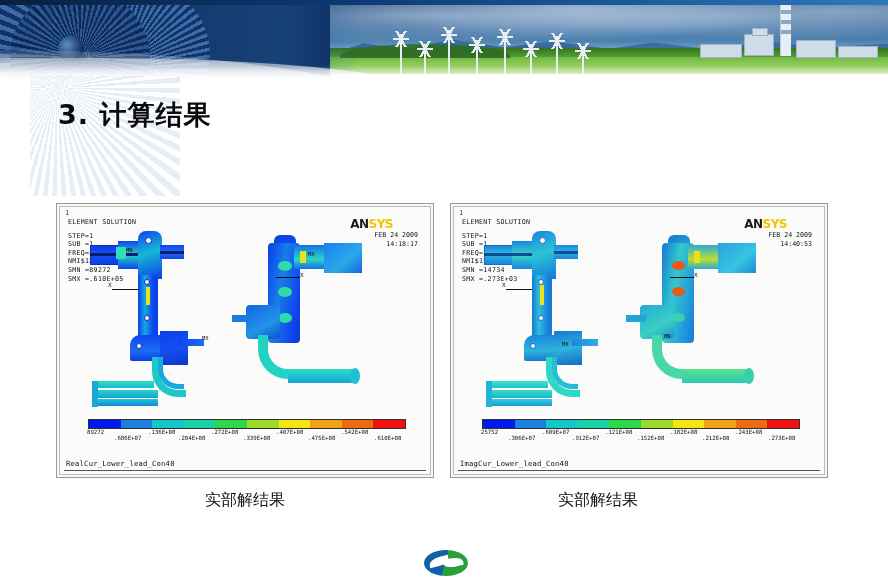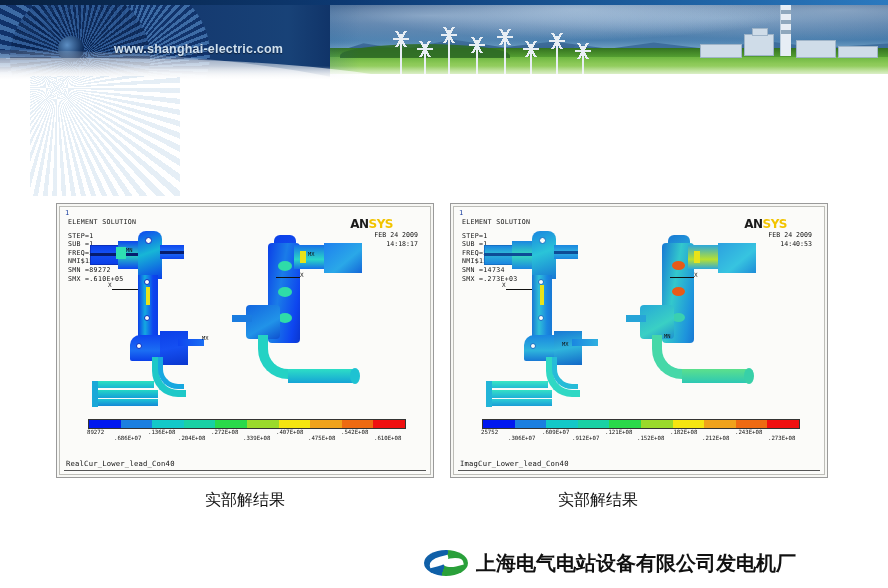--- a/index.html
+++ b/index.html
@@ -309,28 +309,28 @@
       <div class="plant-body" style="left:8px;top:16px;width:42px;height:14px;"></div>
       <div class="plant-body" style="left:104px;top:12px;width:40px;height:18px;"></div>
       <div class="plant-body" style="left:146px;top:18px;width:40px;height:12px;"></div>
       <div class="plant-body" style="left:60px;top:0px;width:16px;height:8px;"></div>
     </div>
 
     <div class="banner-dark-left"></div>
     <div class="banner-fan"></div>
     <div class="banner-fan2"></div>
     <div class="banner-hub"></div>
-    <div class="banner-url">www.shanghai-electric.com</div>
     <div class="banner-swoosh"></div>
     <div class="banner-swoosh2"></div>
     <div class="banner-fade-bottom"></div>
     <div class="banner-blue-strip"></div>
   </div>
   <div class="watermark-fan"></div>
 
+  <div class="title-main">3.   计算结果</div>
 
   <div class="plot left">
     <div class="plot-canvas">
       <div class="plot-num">1</div>
 
       <div class="plot-head"><span>ELEMENT SOLUTION</span><span class="gap"></span><span>STEP=1</span>
 <span>SUB =1</span>
 <span>FREQ=50</span>
 <span>NMI$15</span>
 <span>SMN =89272</span>
@@ -520,16 +520,15 @@
 
   <div class="caption left">实部解结果</div>
   <div class="caption right">实部解结果</div>
 
   <div class="footer">
     <div class="footer-logo">
       <div class="oval"></div>
       <div class="sw1"></div>
       <div class="sw2"></div>
     </div>
-    <div class="footer-text">上海电气电站设备有限公司发电机厂</div>
   </div>
 
 </div>
 
 </body></html>

